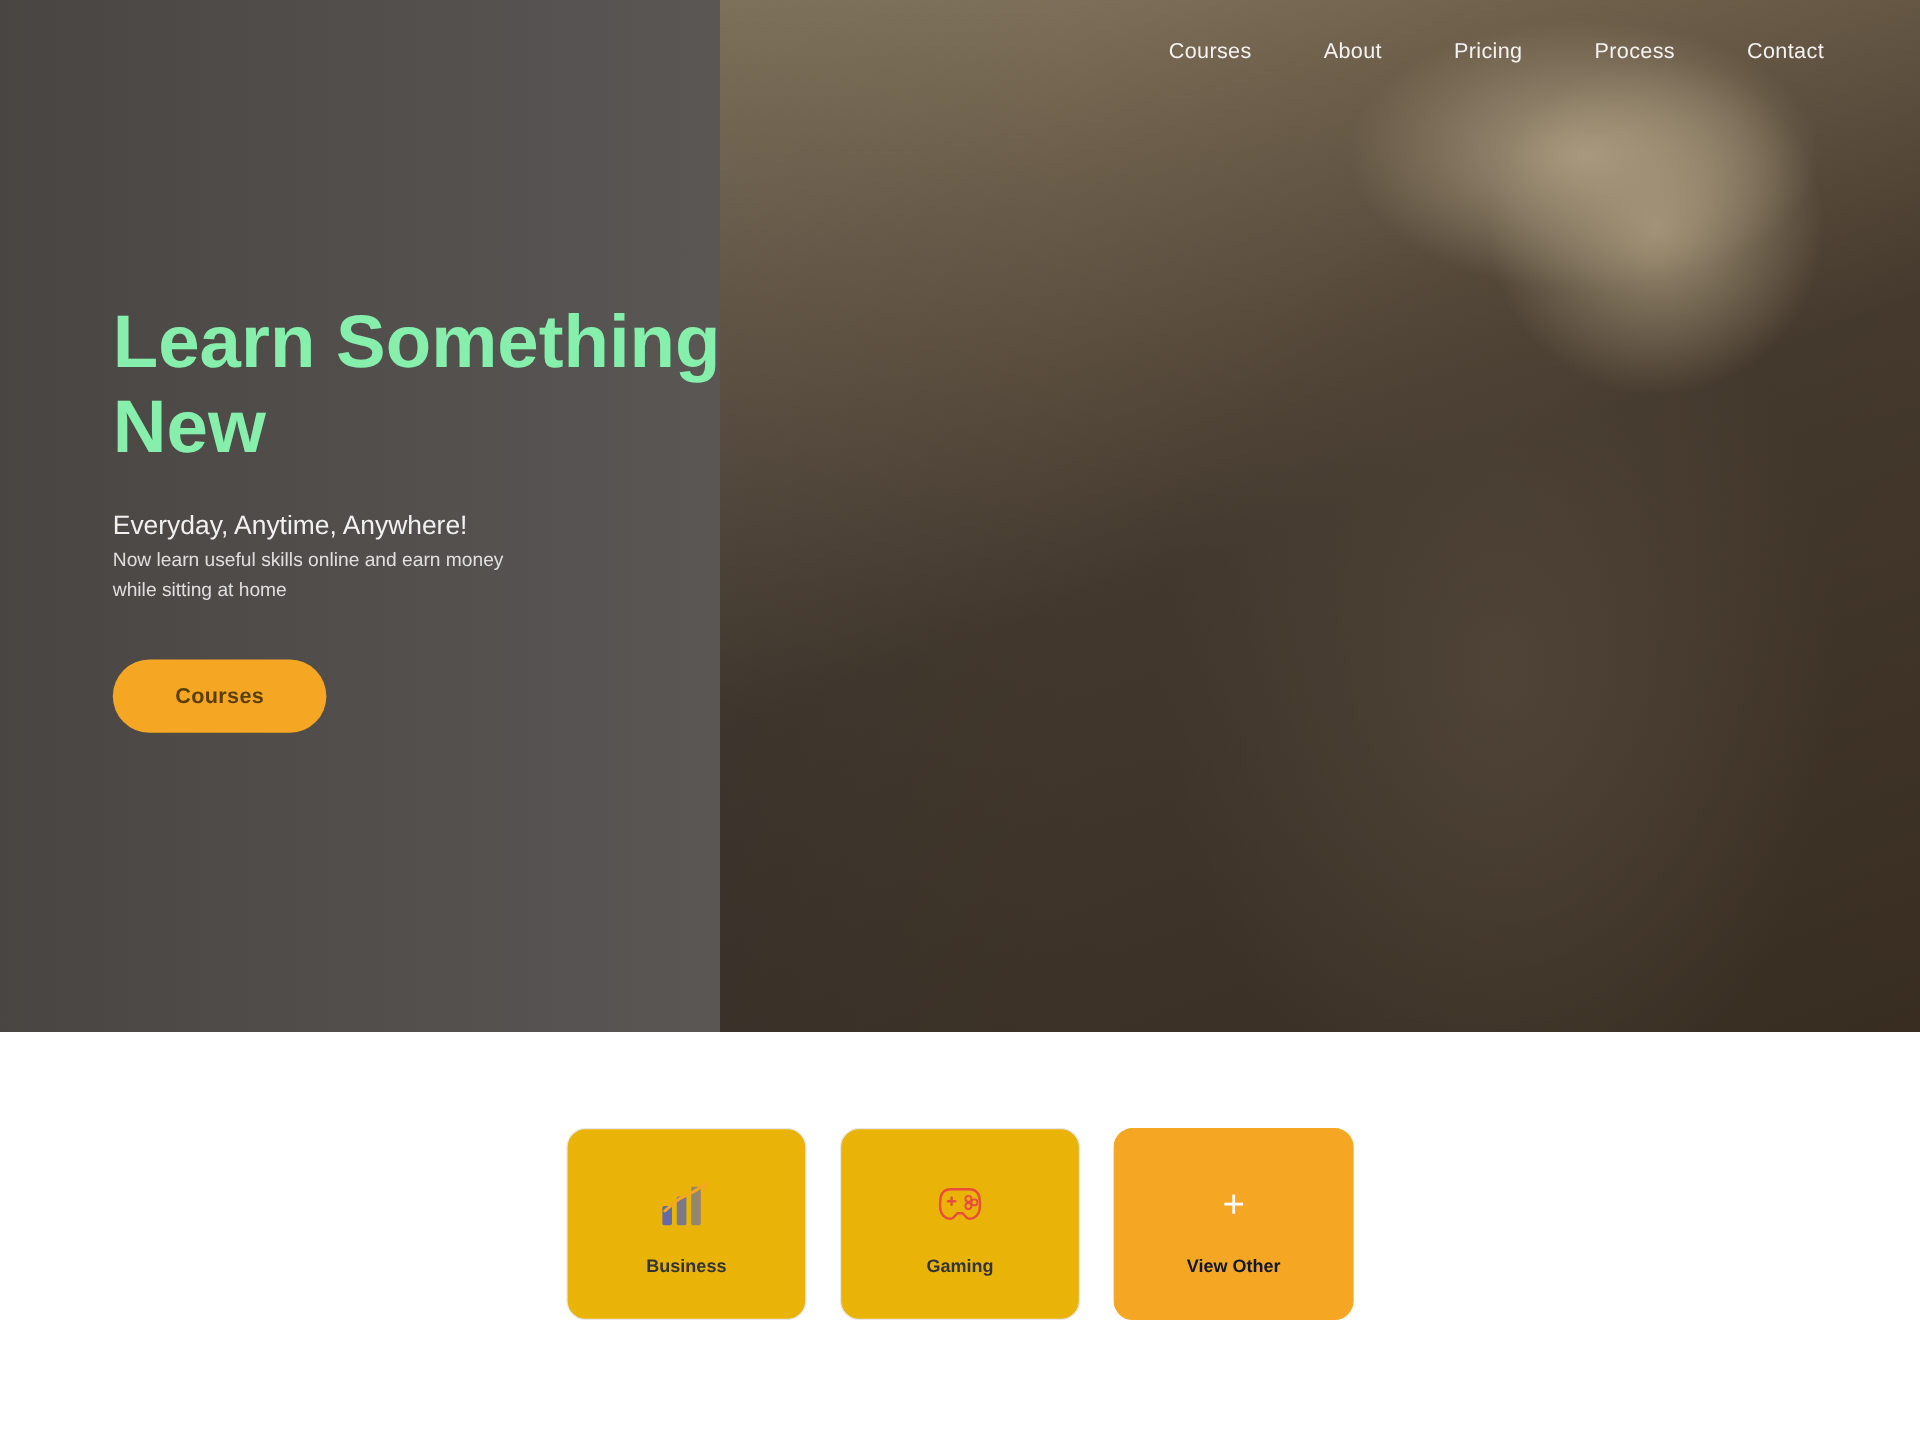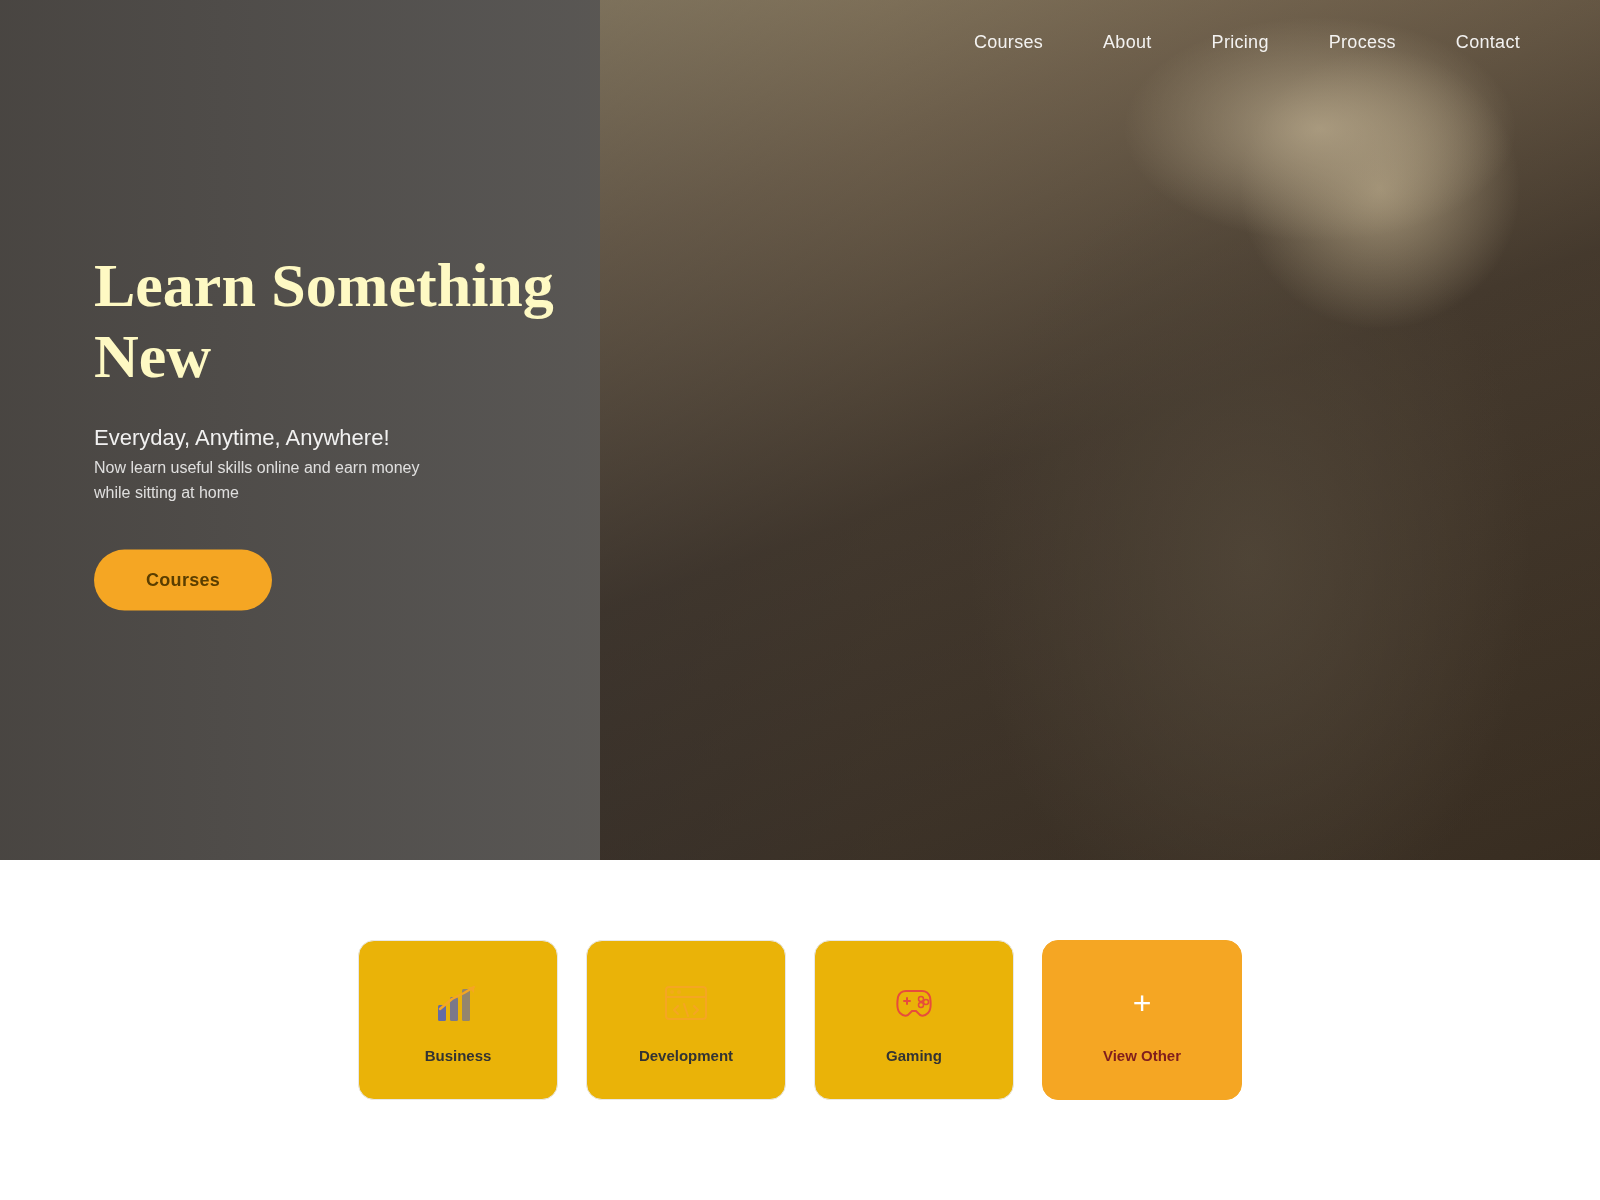--- a/index.html
+++ b/index.html
@@ -73,24 +73,23 @@
       top: 50%;
       left: 94px;
       transform: translateY(-50%);
       z-index: 5;
       max-width: 560px;
     }
 
     .hero-title {
       font-size: 62px;
       font-weight: 700;
-      color: #fef9c3;
+      color: #86efac;
       line-height: 1.15;
       margin-bottom: 32px;
-      font-family: Liberation Serif, serif;
     }
 
     .hero-subtitle {
       font-size: 22px;
       font-weight: 400;
       color: #ffffff;
       opacity: 0.92;
       margin-bottom: 4px;
     }
 
@@ -145,21 +144,21 @@
       border-color: #f5a623;
     }
 
     .category-label {
       font-size: 15px;
       font-weight: 600;
       color: #333;
     }
 
     .category-card.highlighted .category-label {
-      color: #7f1d1d;
+      color: #0f172a;
     }
 
     .category-icon {
       width: 52px;
       height: 52px;
       display: flex;
       align-items: center;
       justify-content: center;
     }
 
@@ -207,36 +206,20 @@
         <rect x="30" y="12" width="8" height="32" rx="1.5" fill="#4B5FC2" opacity="0.55"></rect>
 
         <polyline points="8,32 20,22 32,16 42,10" stroke="#f5a623" stroke-width="2.5" fill="none" stroke-linecap="round" stroke-linejoin="round"></polyline>
         <polygon points="42,10 36,10 42,16" fill="#f5a623"></polygon>
       </svg>
     </div>
     <span class="category-label">Business</span>
   </div>
 
 
-  <div class="category-card">
-    <div class="category-icon">
-      <svg width="52" height="52" viewBox="0 0 52 52" fill="none" xmlns="http://www.w3.org/2000/svg">
-
-        <rect x="6" y="10" width="40" height="32" rx="3" stroke="#f5a623" stroke-width="2" fill="none"></rect>
-        <line x1="6" y1="20" x2="46" y2="20" stroke="#f5a623" stroke-width="2"></line>
-        <circle cx="12" cy="15" r="2" fill="#f5a623" opacity="0.7"></circle>
-        <circle cx="19" cy="15" r="2" fill="#f5a623" opacity="0.7"></circle>
-
-        <path d="M18 29 L14 33 L18 37" stroke="#f5a623" stroke-width="2" fill="none" stroke-linecap="round" stroke-linejoin="round"></path>
-        <path d="M34 29 L38 33 L34 37" stroke="#f5a623" stroke-width="2" fill="none" stroke-linecap="round" stroke-linejoin="round"></path>
-        <line x1="24" y1="27" x2="28" y2="39" stroke="#f5a623" stroke-width="2" stroke-linecap="round"></line>
-      </svg>
-    </div>
-    <span class="category-label">Development</span>
-  </div>
 
 
   <div class="category-card">
     <div class="category-icon">
       <svg width="52" height="52" viewBox="0 0 52 52" fill="none" xmlns="http://www.w3.org/2000/svg">
 
         <path d="M10 20 Q8 32 12 36 Q16 40 20 38 L24 34 L28 34 L32 38 Q36 40 40 36 Q44 32 42 20 Q40 14 34 14 L18 14 Q12 14 10 20Z" stroke="#e74c3c" stroke-width="2" fill="none"></path>
 
         <line x1="16" y1="24" x2="22" y2="24" stroke="#e74c3c" stroke-width="2" stroke-linecap="round"></line>
         <line x1="19" y1="21" x2="19" y2="27" stroke="#e74c3c" stroke-width="2" stroke-linecap="round"></line>

